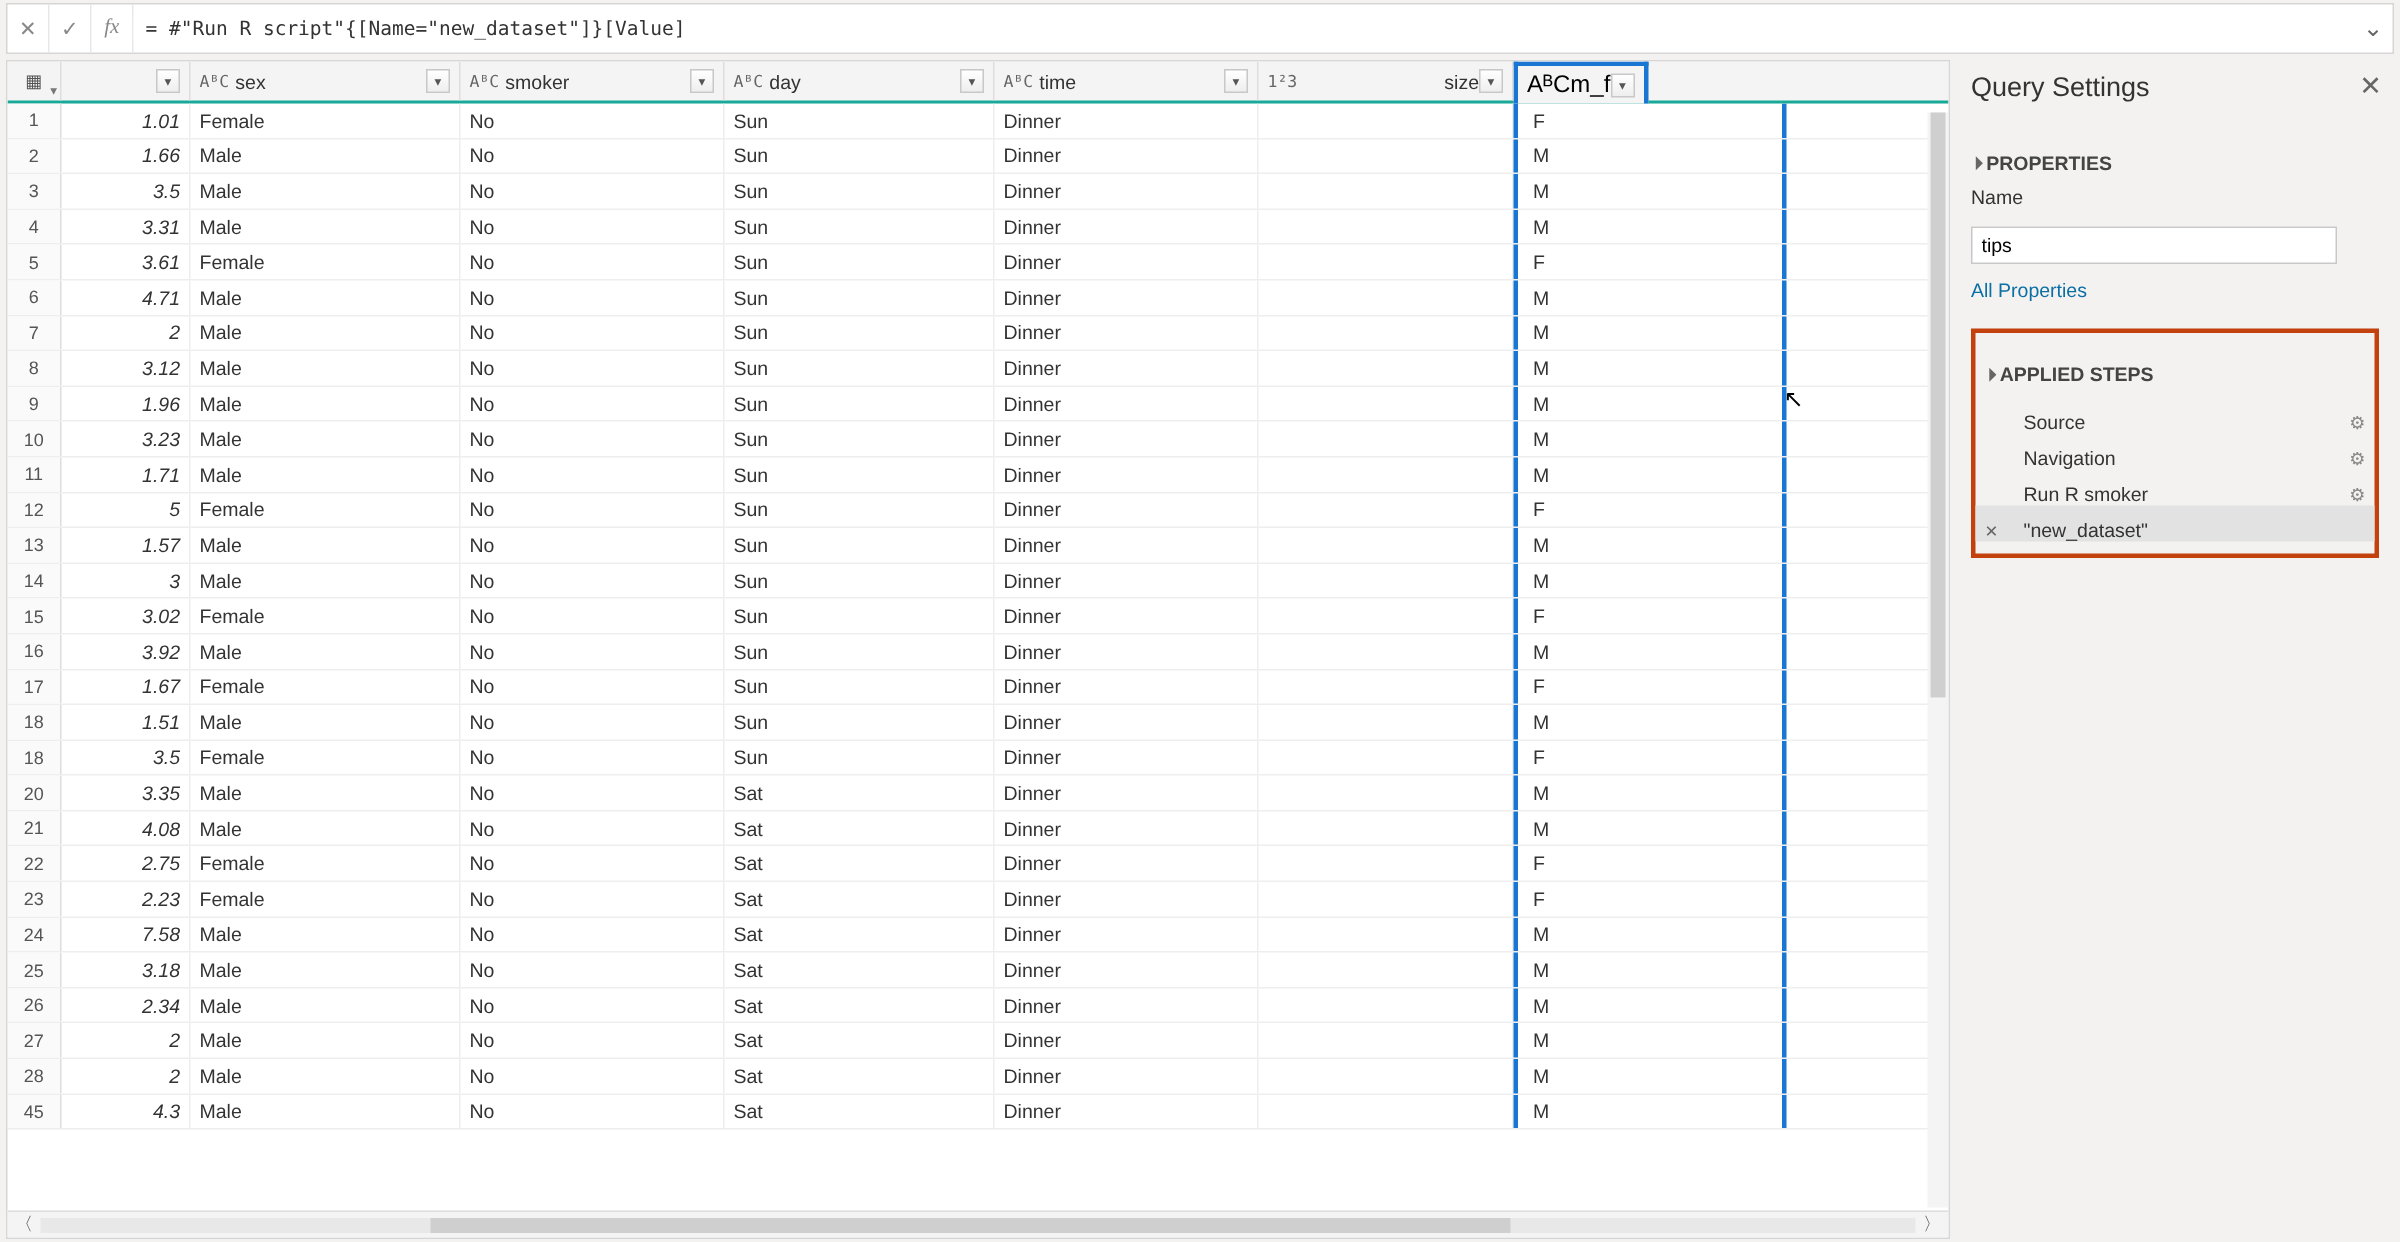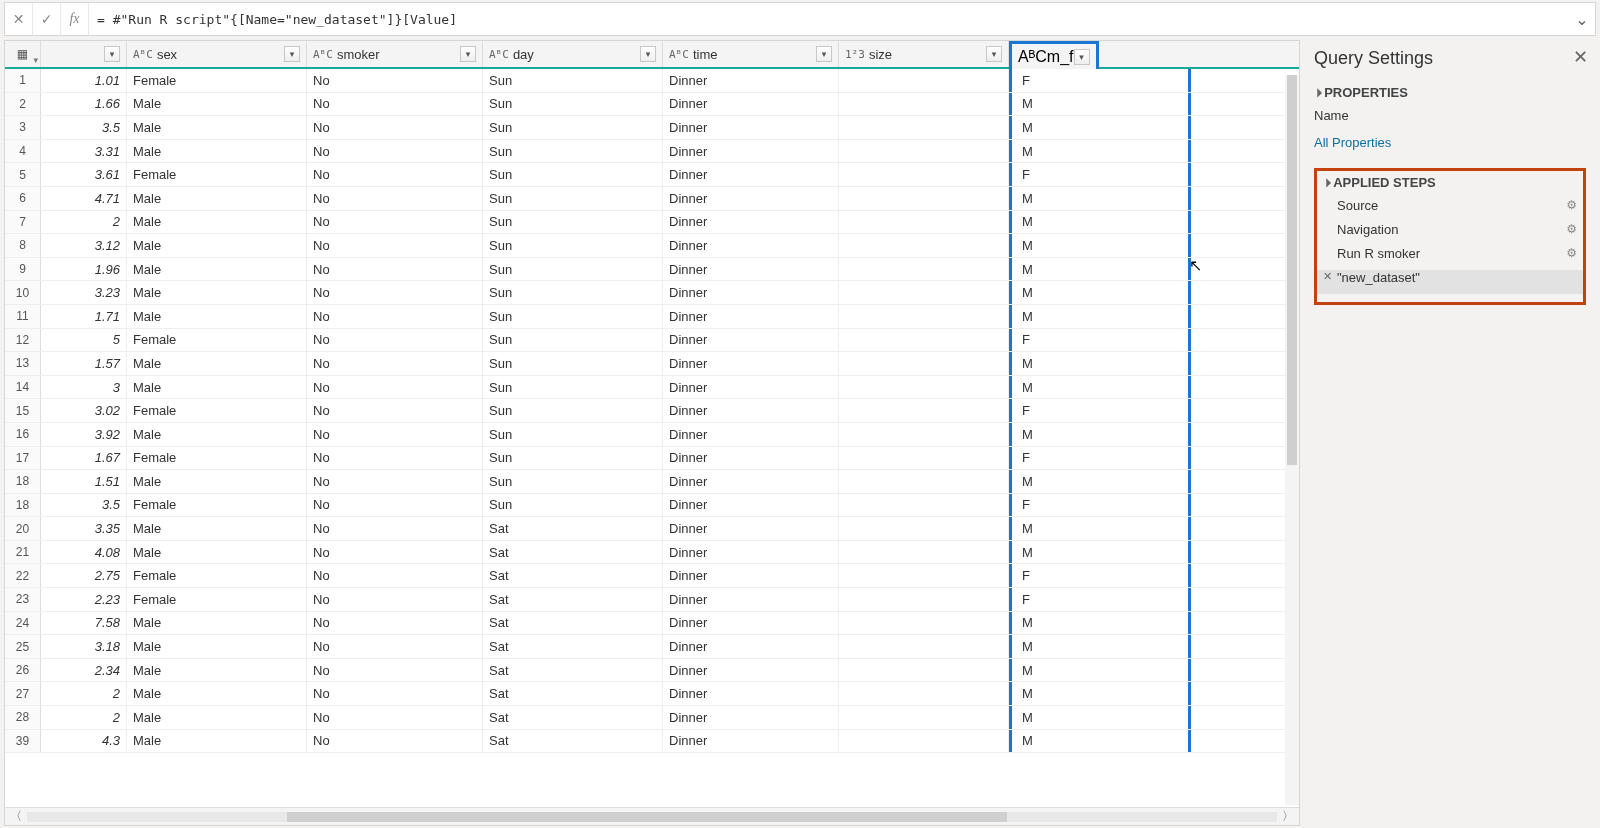--- a/index.html
+++ b/index.html
@@ -22,21 +22,21 @@
 .corner .dd { position: absolute; right: 2px; bottom: 2px; font-size: 9px; color: #777; }
 .colh { border-right: 1px solid #ddd; display: flex; align-items: center; padding: 0 6px; font-size: 13px; color: #333; position: relative; }
 .colh .typ { font-size: 11px; color: #666; margin-right: 4px; font-family: Consolas, monospace; }
 .colh .lab { flex: 1; }
 .colh .dd { width: 16px; height: 16px; border: 1px solid #c8c8c8; background: linear-gradient(#fff,#eee); font-size: 9px; display: flex; align-items: center; justify-content: center; color: #555; cursor: pointer; }
 .col0 { width: 86px; }
 .col1 { width: 180px; }
 .col2 { width: 176px; }
 .col3 { width: 180px; }
 .col4 { width: 176px; }
-.col5 { width: 170px; }
+.col5 { width: 170px; text-align: right; }
 .col6 { width: 182px; border-right: none; }
 .col6wrap { border: 3px solid #1976d2; border-bottom: none; height: 28px; display:flex; align-items:center; padding:0 6px; background:#f4f4f4; }
 
 .rowsarea { flex: 1; overflow: hidden; }
 .row { display: flex; height: 23.6px; border-bottom: 1px solid #eee; font-size: 13px; color: #333; }
 .rown { width: 36px; border-right: 1px solid #ddd; background: #fafafa; display: flex; align-items: center; justify-content: center; font-size: 12px; color: #555; }
 .cell { border-right: 1px solid #eee; display: flex; align-items: center; padding: 0 6px; }
 .cell.num { justify-content: flex-end; font-style: italic; }
 .cell.c6box { border-left: 3px solid #1976d2; border-right: 3px solid #1976d2; padding-left:10px; }
 
@@ -44,27 +44,27 @@
 .hscroll .arr { width: 22px; display: flex; justify-content: center; font-size: 12px; color: #555; cursor: pointer; }
 .hscroll .track { flex: 1; height: 10px; background: #e8e8e8; position: relative; }
 .hscroll .thumb { position: absolute; left: 260px; top: 0; width: 720px; height: 10px; background: #cfcfcf; }
 
 .cursor-arrow { position: absolute; left: 1184px; top: 215px; font-size: 16px; color: #000; pointer-events:none; }
 
 
 .panel { width: 300px; background: #f3f2f1; padding: 10px 14px; display: flex; flex-direction: column; position: relative; }
 .panel .closep { position: absolute; right: 12px; top: 8px; font-size: 18px; color: #666; cursor: pointer; }
 .panel h3 { font-size: 18px; font-weight: 400; color: #333; margin-bottom: 16px; }
-.panel .sect { font-size: 13px; font-weight: 600; color: #444; margin-bottom: 8px; display: flex; align-items: center; }
+.panel .sect { font-size: 13px; font-weight: 600; color: #444; margin-bottom: 8px; display: flex; align-items: center; margin-top: 16px; }
 .panel .sect::before { content: "◢"; font-size: 8px; margin-right: 4px; color: #666; transform: rotate(-45deg); display:inline-block;}
 .panel .namelab { font-size: 13px; color: #333; margin-bottom: 12px; }
 .panel input.namein { width: 244px; padding: 4px 6px; border: 1px solid #c8c8c8; font-size: 13px; background: #fff; margin-bottom: 10px; }
 .panel .link { color: #0b6fa4; font-size: 13px; margin-bottom: 18px; cursor: pointer; }
 .stepsbox { border: 3px solid #c2410c; padding: 4px 0 8px 0; }
-.step { display: flex; align-items: flex-start; height: 24px; font-size: 13px; color: #333; padding: 0 6px 0 20px; cursor: pointer; position: relative; }
+.step { display: flex; align-items: flex-end; height: 24px; font-size: 13px; color: #333; padding: 0 6px 0 32px; cursor: pointer; position: relative; }
 .step.sel { background: #e2e2e2; }
 .step .gear { margin-left: auto; color: #888; font-size: 12px; }
 .step .x { position: absolute; left: 6px; font-size: 11px; color: #666; }
 .vscroll { position:absolute; right:0; top:34px; bottom:20px; width:14px; background:#f4f4f4; }
 .vscroll .vthumb { position:absolute; top:0; left:2px; width:10px; height:390px; background:#cfcfcf; }
 </style>
 </head>
 <body>
 
 <div class="fbar">
@@ -389,21 +389,21 @@
           <div class="rown">28</div>
           <div class="cell col0 num">2</div>
           <div class="cell col1">Male</div>
           <div class="cell col2">No</div>
           <div class="cell col3">Sat</div>
           <div class="cell col4">Dinner</div>
           <div class="cell col5"></div>
           <div class="cell col6 c6box">M</div>
         </div>
         <div class="row">
-          <div class="rown">39</div>
+          <div class="rown">45</div>
           <div class="cell col0 num">4.3</div>
           <div class="cell col1">Male</div>
           <div class="cell col2">No</div>
           <div class="cell col3">Sat</div>
           <div class="cell col4">Dinner</div>
           <div class="cell col5"></div>
           <div class="cell col6 c6box">M</div>
         </div>
       </div>
     <div class="vscroll">
@@ -417,20 +417,21 @@
       <div class="arr">〉</div>
     </div>
     <div class="cursor-arrow">↖</div>
   </div>
 
   <div class="panel">
     <div class="closep">✕</div>
     <h3>Query Settings</h3>
     <div class="sect">PROPERTIES</div>
     <div class="namelab">Name</div>
+    <input class="namein" value="tips" style="">
     <div class="link">All Properties</div>
     <div class="stepsbox">
       <div class="sect" style="padding-left:6px">APPLIED STEPS</div>
       <div id="steps">
           <div class="step">
             <span>Source</span>
             <span class="gear">⚙</span>
           </div>
           <div class="step">
             <span>Navigation</span>

